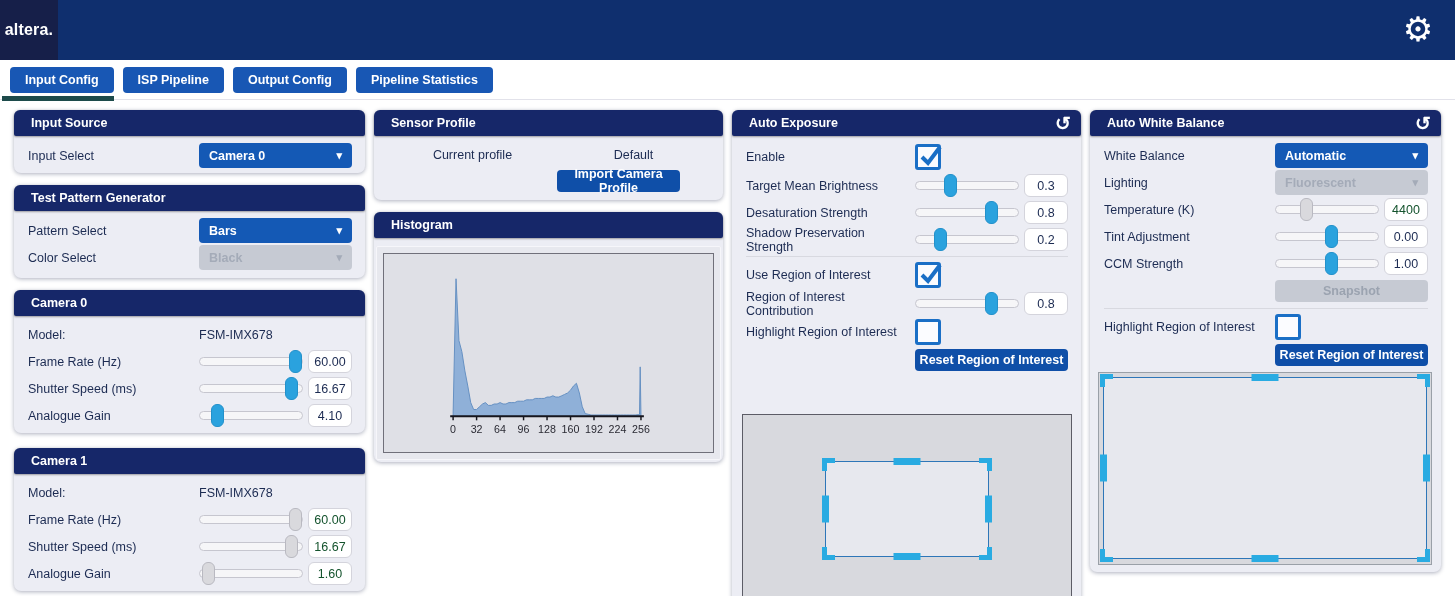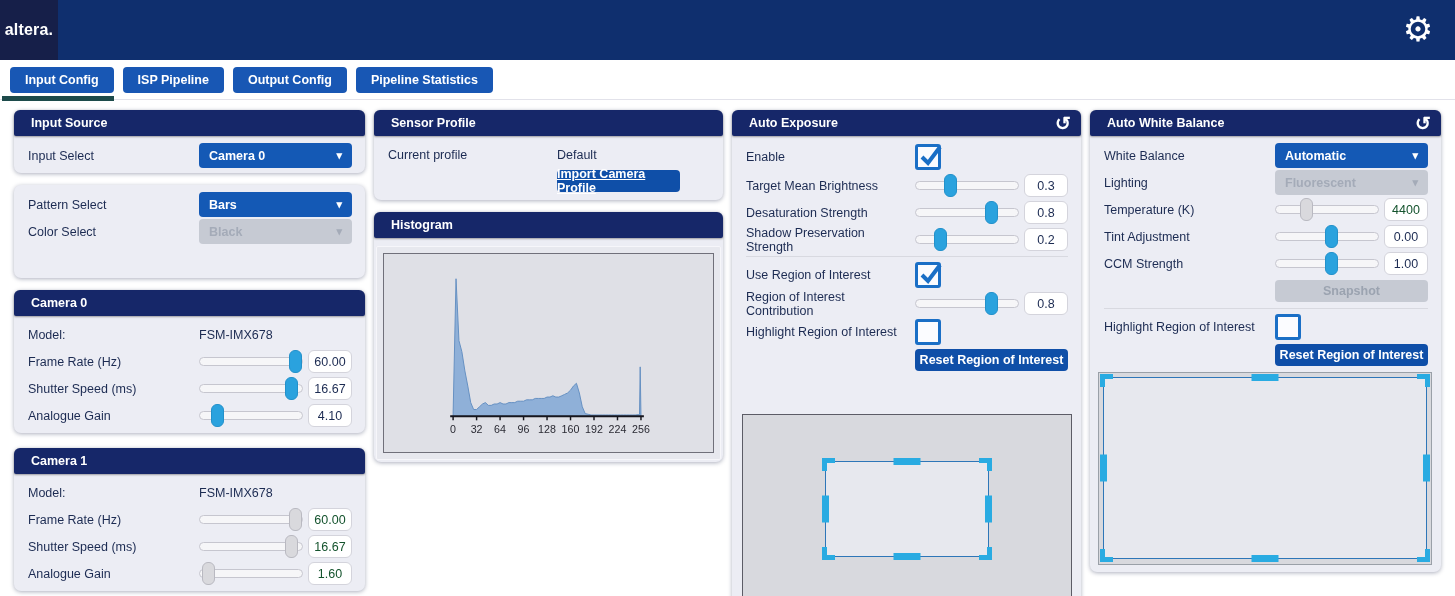--- a/index.html
+++ b/index.html
@@ -58,21 +58,21 @@
   .row.disabled .valbox { color:#14532d; }
 
   .checkbox { position:relative; width:26px; height:26px; border:3px solid #1a6fc6;
     border-radius:3px; background:#fbfcff; cursor:pointer; }
   .checkbox svg { position:absolute; left:0; top:-4px; width:24px; height:26px; display:none; }
   .checkbox.checked svg { display:block; }
 
   .btn { background:#0f4fa8; color:#fff; font-weight:bold; font-size:12.5px; border-radius:4px;
     height:22px; display:flex; align-items:center; justify-content:center; cursor:pointer; }
   .btn.w153 { width:153px; }
-  .btn.w147 { width:123px;text-decoration:underline; }
+  .btn.w147 { width:123px; }
   .btn.disabled { background:#c6cad3; color:#9ba3b0; cursor:default; }
 
   .hline { height:1px; background:#d8d9e0; margin:3px 0; }
 
   
   .chart-outer { margin:8px 2px 0 2px; padding:6px; background:#e7e8ee;
     border:1px solid #f6f6fa; border-radius:2px; }
   .chart-inner { height:200px; background:#dfe0e6; border:1px solid #70707a; }
   .chart-inner svg { display:block; width:100%; height:100%; }
 
@@ -124,20 +124,23 @@
           <div class="dropdown">
             <span>Camera 0</span>
             <span class="chev">▾</span>
           </div>
         </div>
       </div>
     </div>
   </div>
 
   <div class="panel" style="left:14px; top:185px; width:351px; height:93px;">
+    <div class="panel-header">
+      <span>Test Pattern Generator</span>
+    </div>
     <div class="panel-body">
       <div class="row">
         <span class="row-label">Pattern Select</span>
         <div class="ctrl">
           <div class="dropdown">
             <span>Bars</span>
             <span class="chev">▾</span>
           </div>
         </div>
       </div>
@@ -224,21 +227,21 @@
         <div class="ctrl">
           <div class="slider">
             <div class="handle" style="left: calc(2% - 0.3px);"></div>
           </div>
           <div class="valbox">1.60</div>
         </div>
       </div>
     </div>
   </div>
 
-  <div class="panel" style="left:374px; top:110px; width:349px; height:90px;">
+  <div class="panel" style="left:374px; top:110px; width:349px; height:90px;text-align:center;">
     <div class="panel-header">
       <span>Sensor Profile</span>
     </div>
     <div class="panel-body">
       <div class="row" style="height:26px;">
         <span class="row-label">Current profile</span>
         <span class="row-value">Default</span>
       </div>
       <div class="row" style="height:26px;">
         <span class="row-label"></span>

